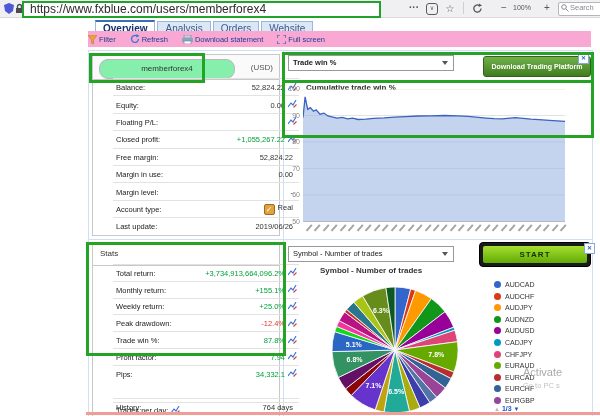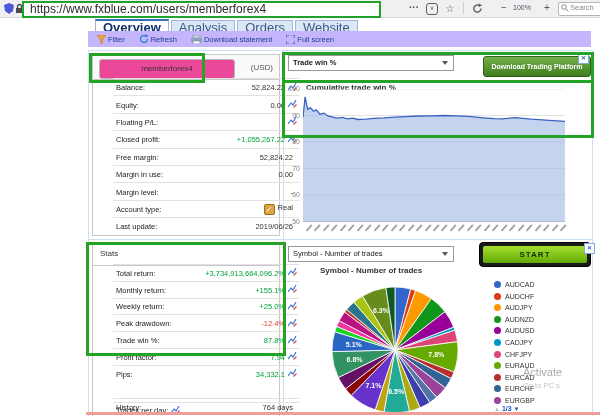--- a/index.html
+++ b/index.html
@@ -7,37 +7,37 @@
           font-family:"Liberation Sans",sans-serif;}
   .abs{position:absolute;}
   
   .chrome{left:0;top:0;width:600px;height:17px;background:#f0f0f2;border-bottom:1px solid #d9d9dc;}
   .urlbar{left:22px;top:1px;width:349px;height:13px;background:#fff;border:2px solid #21a32b;
           font-size:12px;color:#2b2b2b;line-height:13px;padding-left:6px;box-sizing:content-box;white-space:nowrap;overflow:hidden;}
   .chromeicon{color:#55555a;font-size:10px;line-height:16px;text-align:center;}
   .searchbox{left:558px;top:2px;width:60px;height:12px;background:#fff;border:1px solid #b6b6b9;border-radius:2px;}
   .searchtxt{left:570px;top:3px;font-size:7.5px;color:#8a8a8e;}
   
-  .tab{display:inline-block;font-size:13px;padding:2px 7px 2px 7px;border:1px solid #9fb6d9;
+  .tab{display:inline-block;font-size:10px;padding:2px 7px 2px 7px;border:1px solid #9fb6d9;
        background:#dce7f5;color:#3c5a8c;margin-right:2px;border-bottom:none;height:9px;line-height:9px;}
   .tab.active{background:#fff;color:#12336e;font-weight:bold;border-top:2px solid #3a6db5;}
-  .toolbar{left:88px;top:31px;width:503px;height:16px;background:#c4b5fd;font-size:7.5px;color:#1b3e8f;
-           display:flex;align-items:center;gap:4px;padding-left:9px;box-sizing:border-box;}
+  .toolbar{left:88px;top:31px;width:503px;height:16px;background:#f9a8d4;font-size:7.5px;color:#1b3e8f;
+           display:flex;align-items:center;gap:4px;padding-left:0;box-sizing:border-box;}
   .toolitem{display:flex;align-items:center;gap:2px;margin-right:10px;cursor:pointer;}
   
   .pane{border:1px solid #cfe0f4;background:#fff;}
   
   .tbl-row{position:absolute;left:20px;width:186px;border-top:1px solid #e2e2e2;display:flex;align-items:center;
            font-size:7.5px;color:#222;}
   .tbl-row .lbl{flex:0 0 auto;padding-left:3px;}
   .tbl-row .val{flex:1 1 auto;text-align:right;}
   .val.green{color:#00a13a;} .val.red{color:#e4362c;} .val.dark{color:#333;}
   .rowicon{flex:0 0 14px;text-align:center;}
   .noicon{flex:0 0 6px;}
-  .acct-name{left:6px;top:4px;width:134px;height:18px;background:#ec4899;border:1px solid #b9b9b9;border-radius:3px;
+  .acct-name{left:6px;top:4px;width:134px;height:18px;background:#86efac;border:1px solid #b9b9b9;border-radius:9px;
              text-align:center;font-size:8px;color:#333;line-height:18px;}
   .hdr-cur{right:6px;top:4px;font-size:8px;color:#555;line-height:18px;}
   .stats-hdr{left:7px;top:0px;font-size:8px;color:#333;line-height:22px;}
   .checkbox{display:inline-block;width:9px;height:9px;background:#e0a33e;border:1px solid #9a6d1f;border-radius:2px;
             color:#fff;font-size:8px;line-height:9px;text-align:center;margin-right:3px;vertical-align:-2px;}
   
   .dropdown{height:14px;background:#fff;border:1px solid #999;font-size:7.5px;color:#222;line-height:14px;
             padding-left:4px;box-sizing:content-box;}
   .dd-arrow{position:absolute;right:5px;top:5px;width:0;height:0;border-left:3px solid transparent;
             border-right:3px solid transparent;border-top:4px solid #555;}

